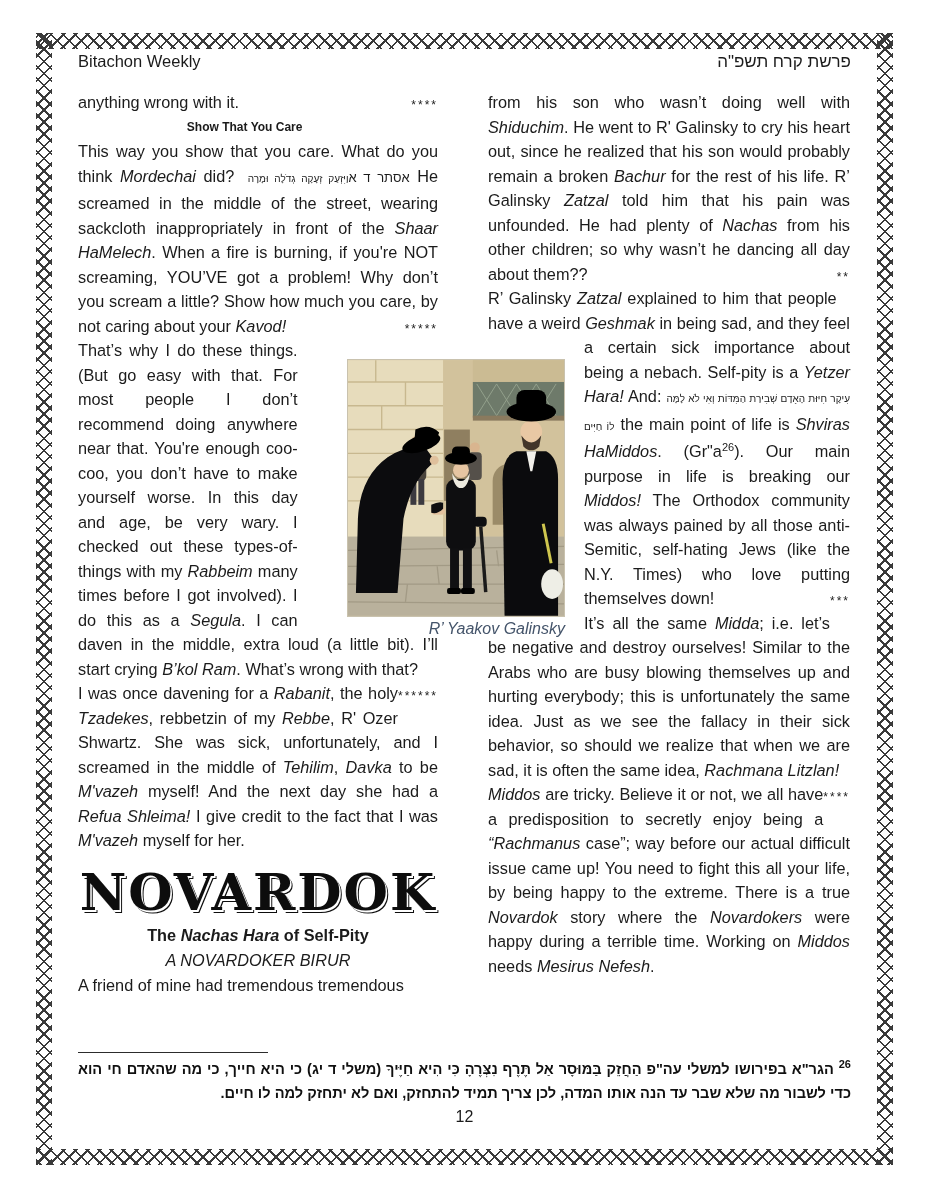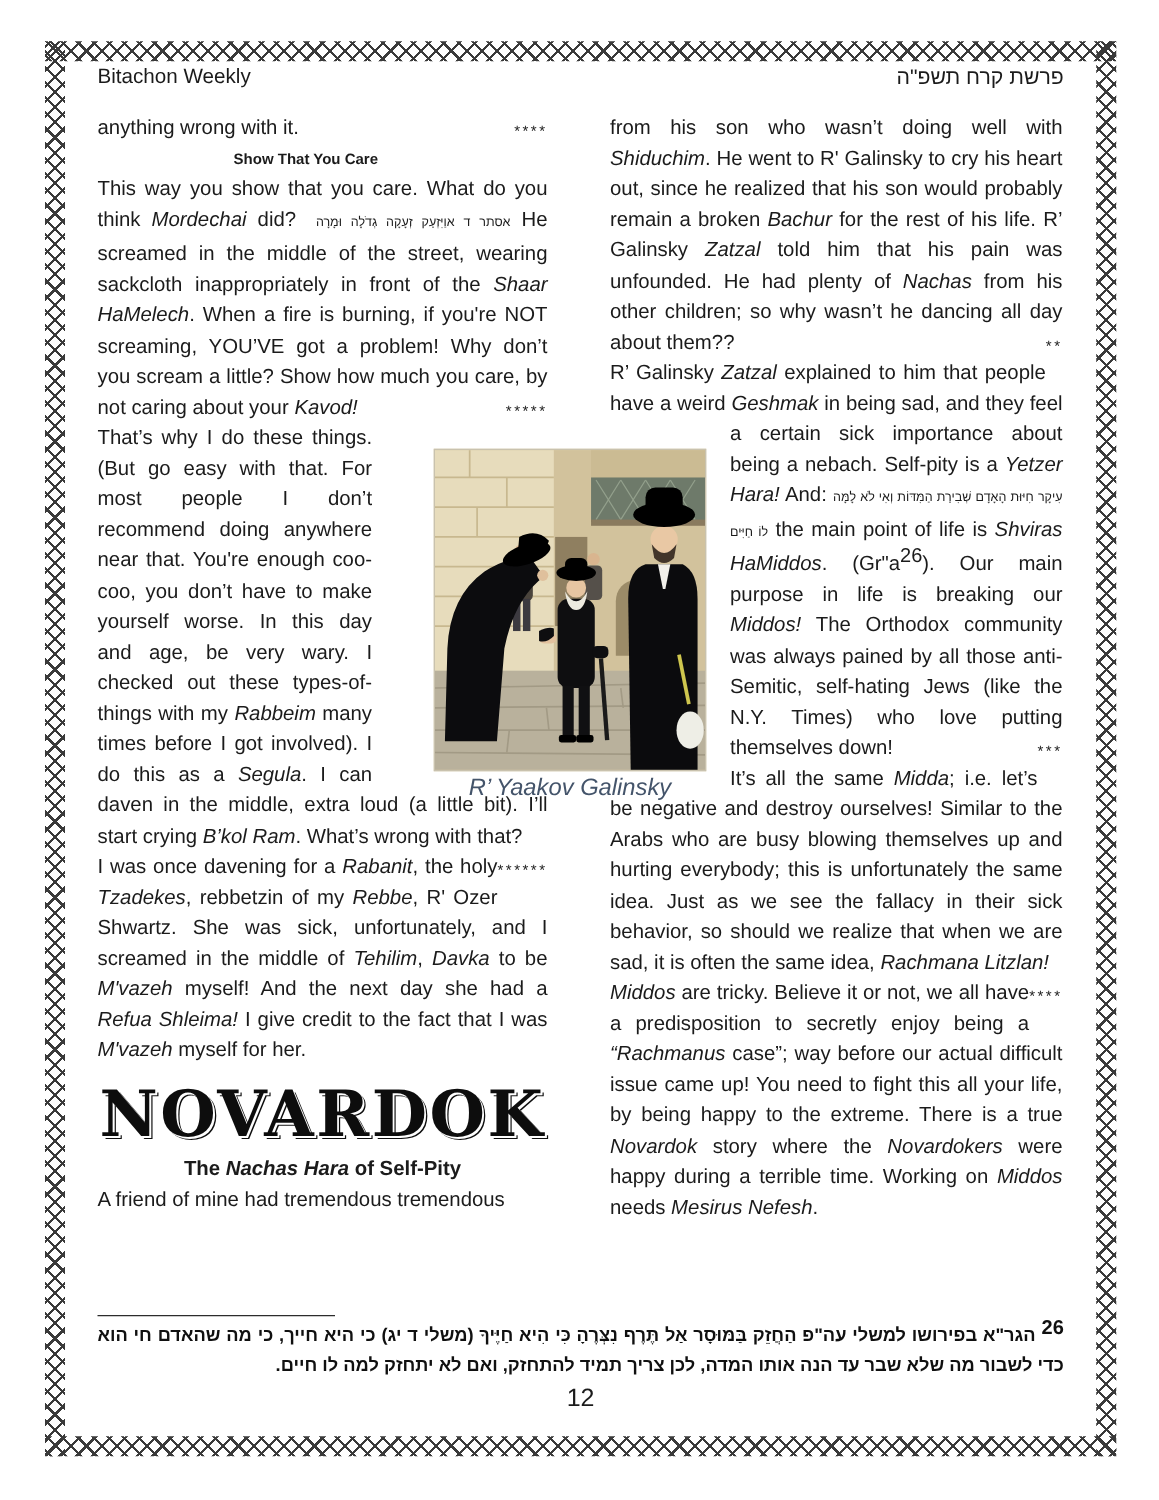--- a/index.html
+++ b/index.html
@@ -24,48 +24,48 @@
   .header{position:absolute;left:78px;top:52px;width:773px;display:flex;justify-content:space-between;font-size:16.5px;}
   .header .heb{direction:rtl;font-size:17px;}
 
   .col{position:absolute;top:90px;font-size:16.3px;line-height:24.5px;text-align:justify;}
   .col-left{left:78px;width:360px;}
   .col-right{left:488px;width:362px;}
   .col p{margin:0;}
   .it{font-style:italic;}
   .bd{font-weight:bold;}
   .he{direction:rtl;unicode-bidi:isolate;font-size:10px;}
-  .sm{font-size:10px;}
-  sup{font-size:16px;line-height:0;}
+  .sm{font-size:13px;}
+  sup{font-size:11px;line-height:0;}
   .stars{float:right;font-size:12px;letter-spacing:2px;margin-top:3px;color:#222;}
   .spacer-right{float:right;width:100px;height:270px;margin-left:7px;}
   .spacer-left{float:left;width:88px;height:294px;margin-right:8px;}
 
   .sec-heading{margin:0;text-align:center;font-weight:bold;font-size:12px;line-height:24.5px;}
 
   .novardok{
     margin:10px 0 2px;text-align:center;
     font-family:"DejaVu Serif","Liberation Serif",serif;
     font-weight:bold;font-size:51px;line-height:58px;letter-spacing:2px;color:#0d0d0d;
     text-shadow:1.5px 1.5px 0 #ffffff,2.5px 2.5px 0 #0d0d0d;
   }
   .sub-bold{text-align:center;font-weight:bold;line-height:25px;}
   .sub-italic{text-align:center;font-style:italic;line-height:25px;}
 
   .photo{position:absolute;left:347px;top:359px;width:218px;height:258px;margin:0;border:1px solid #c9c2ae;box-sizing:border-box;overflow:hidden;background:#d8c9a5;}
   .photo svg{display:block;}
-  .caption{position:absolute;left:347px;top:620px;width:218px;text-align:center;font-style:italic;font-size:19px;color:#44546A;}
+  .caption{position:absolute;left:347px;top:620px;width:218px;text-align:right;font-style:italic;font-size:16px;color:#44546A;}
 
   .fn-sep{position:absolute;left:78px;top:1052px;width:190px;border-top:1.6px solid #2c2c2c;}
   .footnote{
     position:absolute;left:78px;top:1058px;width:773px;
     direction:rtl;text-align:justify;font-weight:bold;
     font-size:14.6px;line-height:23.5px;color:#101010;
   }
-  .pagenum{position:absolute;left:36px;top:1108px;width:857px;text-align:center;font-size:20px;}
+  .pagenum{position:absolute;left:36px;top:1108px;width:857px;text-align:center;font-size:16px;}
 </style>
 </head>
 <body>
 
 <div class="page">
 
   <div class="xpat b-top"></div>
   <div class="xpat b-bottom"></div>
   <div class="xpat b-left"></div>
   <div class="xpat b-right"></div>
@@ -76,20 +76,21 @@
   </div>
 
   <div class="col col-left">
     <p><span>anything wrong with it.</span><span class="stars">****</span></p>
     <p class="sec-heading">Show That You Care</p>
     <p><span>This way you show that you care. What do you think </span><span class="it">Mordechai</span><span> did? </span><span class="he">וַיִּזְעַק זְעָקָה גְדֹלָה וּמָרָה </span><span class="he sm">אסתר ד א</span><span> He screamed in the middle of the street, wearing sackcloth inappropriately in front of the </span><span class="it">Shaar HaMelech</span><span>. When a fire is burning, if you're NOT screaming, YOU’VE got a problem! Why don’t you scream a little? Show how much you care, by not caring about your </span><span class="it">Kavod!</span><span class="stars">*****</span></p>
     <p><span class="spacer-right"></span><span>That’s why I do these things. (But go easy with that. For most people I don’t recommend doing anywhere near that. You're enough coo-coo, you don’t have to make yourself worse. In this day and age, be very wary. I checked out these types-of-things with my </span><span class="it">Rabbeim</span><span> many times before I got involved). I do this as a </span><span class="it">Segula</span><span>. I can daven in the middle, extra loud (a little bit). I’ll start crying </span><span class="it">B’kol Ram</span><span>. What’s wrong with that?</span><span class="stars">******</span></p>
     <p><span>I was once davening for a </span><span class="it">Rabanit</span><span>, the holy </span><span class="it">Tzadekes</span><span>, rebbetzin of my </span><span class="it">Rebbe</span><span>, R' Ozer Shwartz. She was sick, unfortunately, and I screamed in the middle of </span><span class="it">Tehilim</span><span>, </span><span class="it">Davka</span><span> to be </span><span class="it">M'vazeh</span><span> myself! And the next day she had a </span><span class="it">Refua Shleima!</span><span> I give credit to the fact that I was </span><span class="it">M'vazeh</span><span> myself for her.</span></p>
     <div class="novardok">NOVARDOK</div>
     <div class="sub-bold"><span class="bd">The </span><span class="it bd">Nachas Hara</span><span class="bd"> of Self-Pity</span></div>
+    <div class="sub-italic">A NOVARDOKER BIRUR</div>
     <p><span>A friend of mine had tremendous tremendous</span></p>
   </div>
 
   <div class="col col-right">
     <p><span>from his son who wasn’t doing well with </span><span class="it">Shiduchim</span><span>. He went to R' Galinsky to cry his heart out, since he realized that his son would probably remain a broken </span><span class="it">Bachur</span><span> for the rest of his life. R’ Galinsky </span><span class="it">Zatzal</span><span> told him that his pain was unfounded. He had plenty of </span><span class="it">Nachas</span><span> from his other children; so why wasn’t he dancing all day about them??</span><span class="stars">**</span></p>
     <p><span>R’ Galinsky </span><span class="it">Zatzal</span><span> explained to him that people have a weird </span><span class="it">Geshmak</span><span> in being sad, and they feel a certain sick importance about </span><span class="spacer-left"></span><span>being a nebach. Self-pity is a </span><span class="it">Yetzer Hara!</span><span> And: </span><span class="he">עִיקָר חִיּוּת הָאָדָם שְׁבִירַת הַמִּדּוֹת וְאִי לֹא לָמָּה לוֹ חַיִּים</span><span> the main point of life is </span><span class="it">Shviras HaMiddos</span><span>. (Gr"a</span><sup>26</sup><span>). Our main purpose in life is breaking our </span><span class="it">Middos!</span><span> The Orthodox community was always pained by all those anti-Semitic, self-hating Jews (like the N.Y. Times) who love putting themselves down!</span><span class="stars">***</span></p>
     <p><span>It’s all the same </span><span class="it">Midda</span><span>; i.e. let’s be negative and destroy ourselves! Similar to the Arabs who are busy blowing themselves up and hurting everybody; this is unfortunately the same idea. Just as we see the fallacy in their sick behavior, so should we realize that when we are sad, it is often the same idea, </span><span class="it">Rachmana Litzlan!</span><span class="stars">****</span></p>
     <p><span class="it">Middos</span><span> are tricky. Believe it or not, we all have a predisposition to secretly enjoy being a </span><span class="it">“Rachmanus</span><span> case”; way before our actual difficult issue came up! You need to fight this all your life, by being happy to the extreme. There is a true </span><span class="it">Novardok</span><span> story where the </span><span class="it">Novardokers</span><span> were happy during a terrible time. Working on </span><span class="it">Middos</span><span> needs </span><span class="it">Mesirus Nefesh</span><span>.</span></p>
   </div>
 

